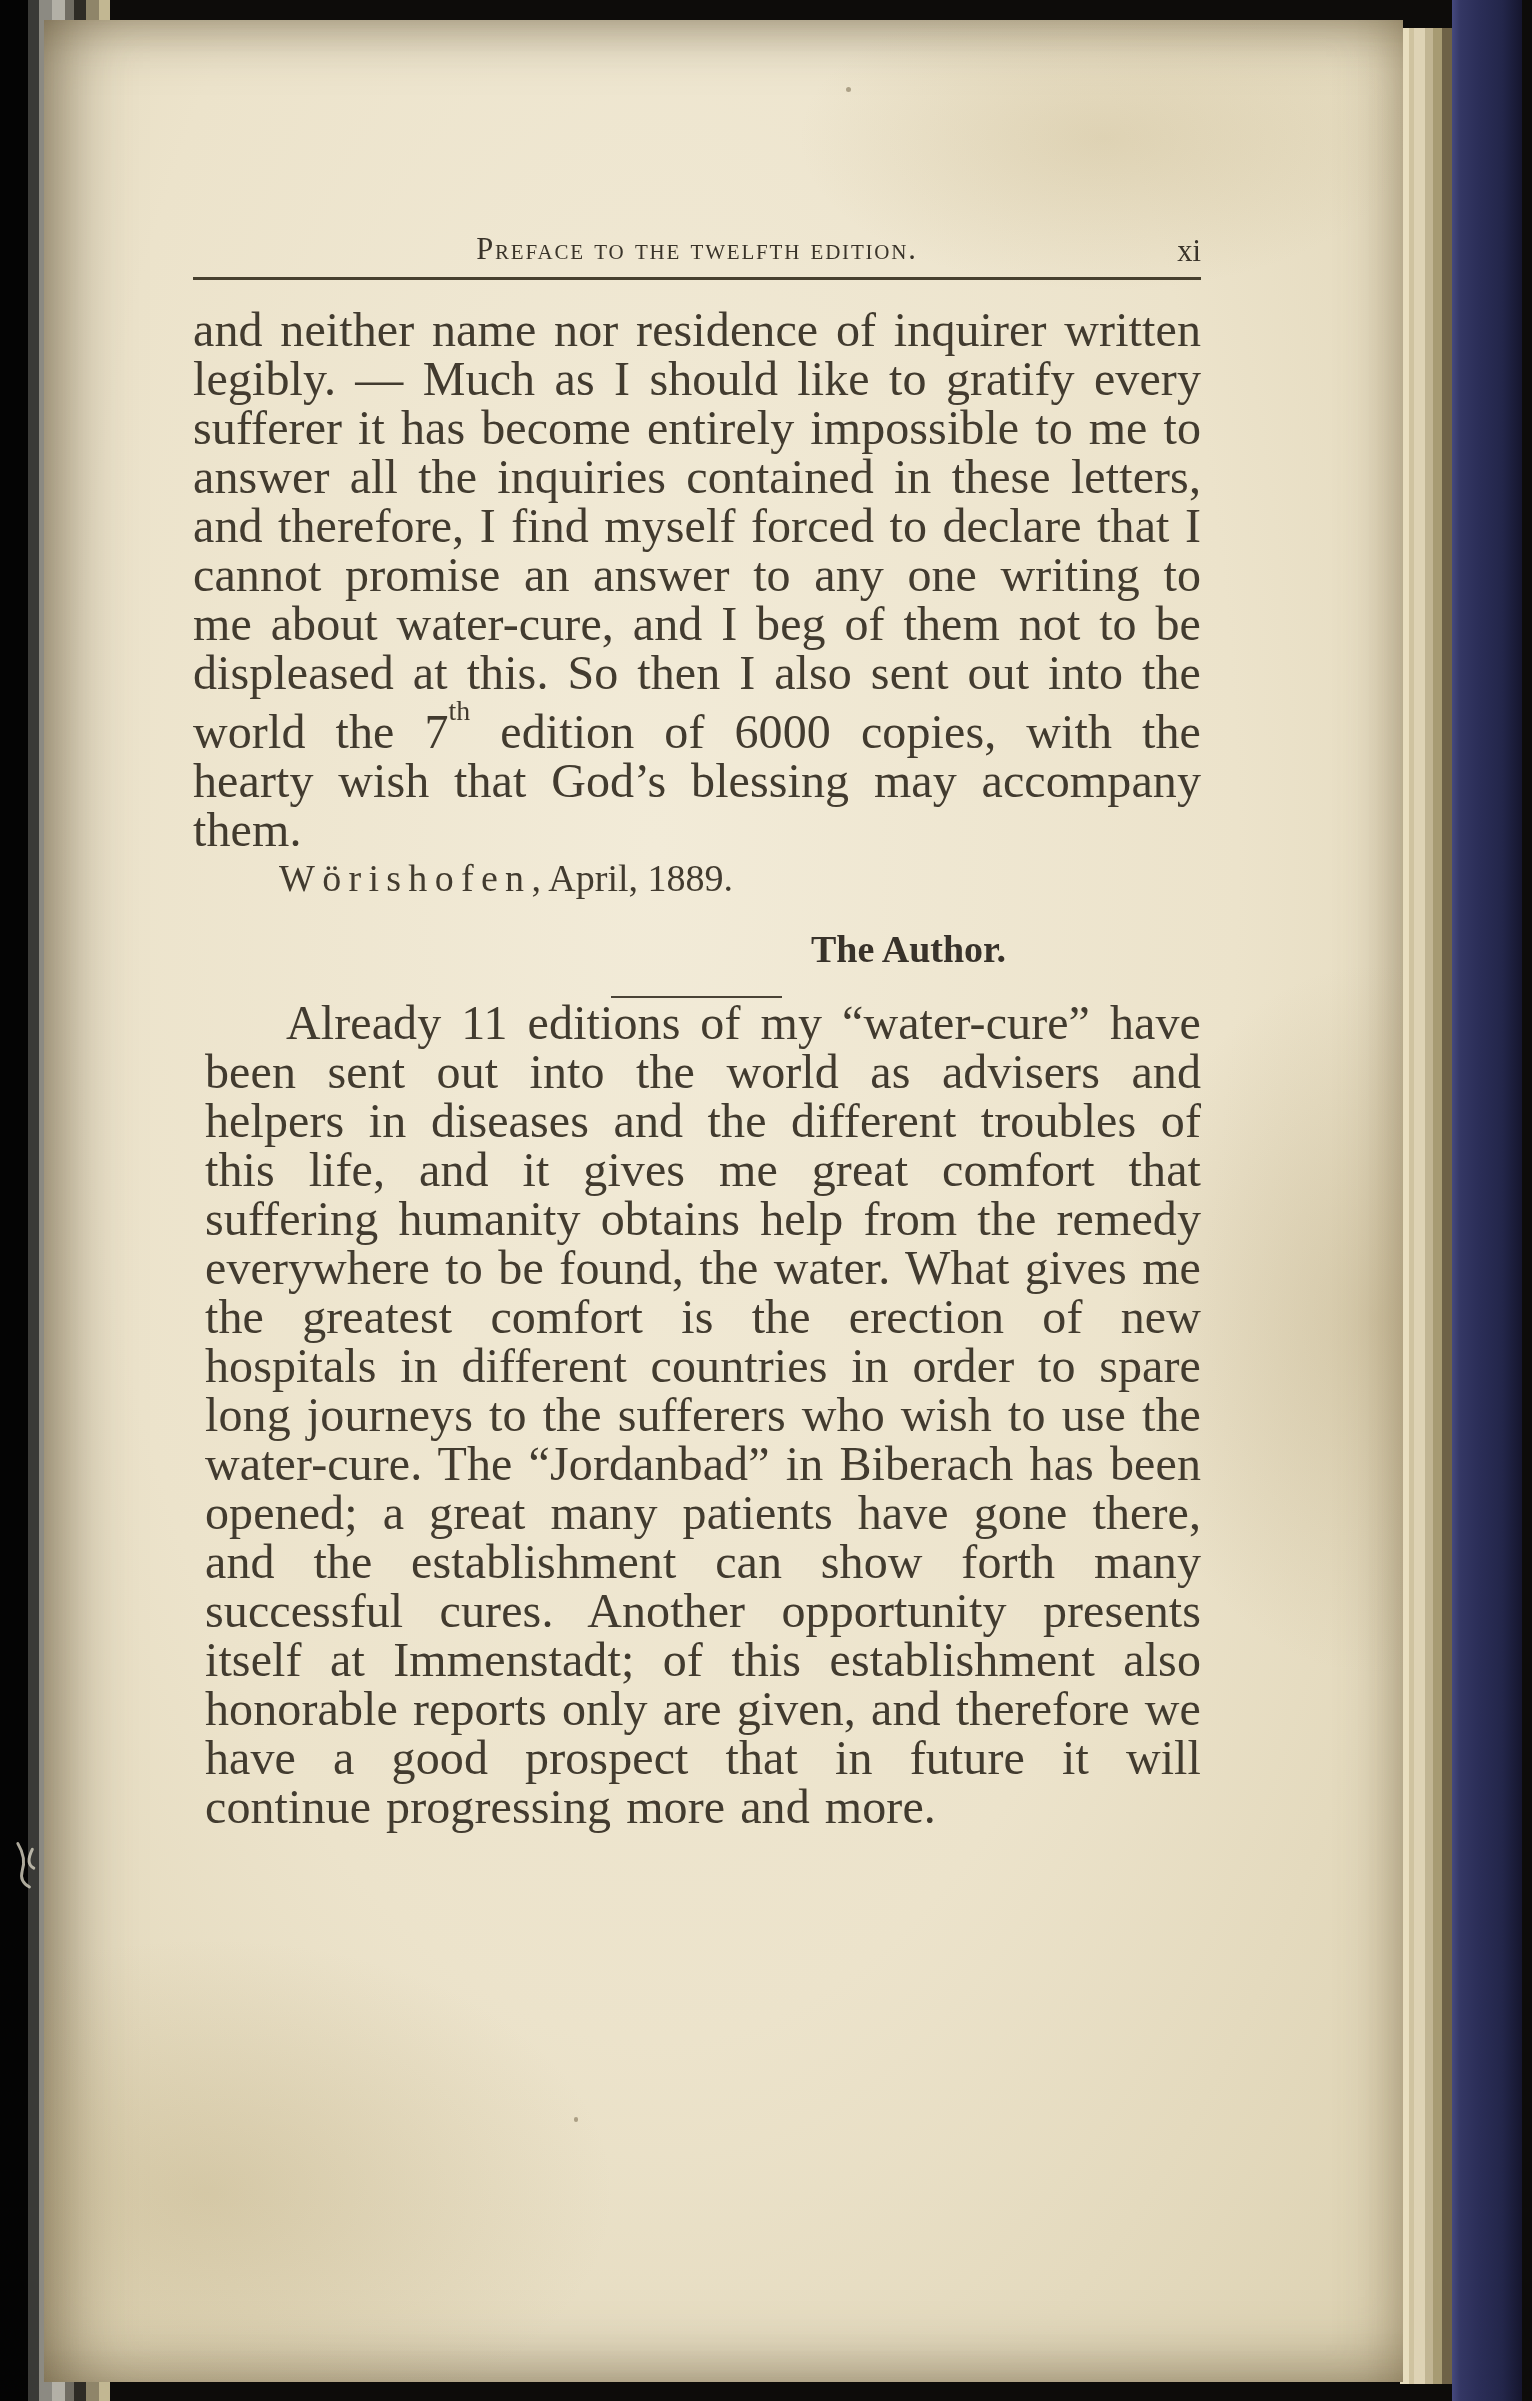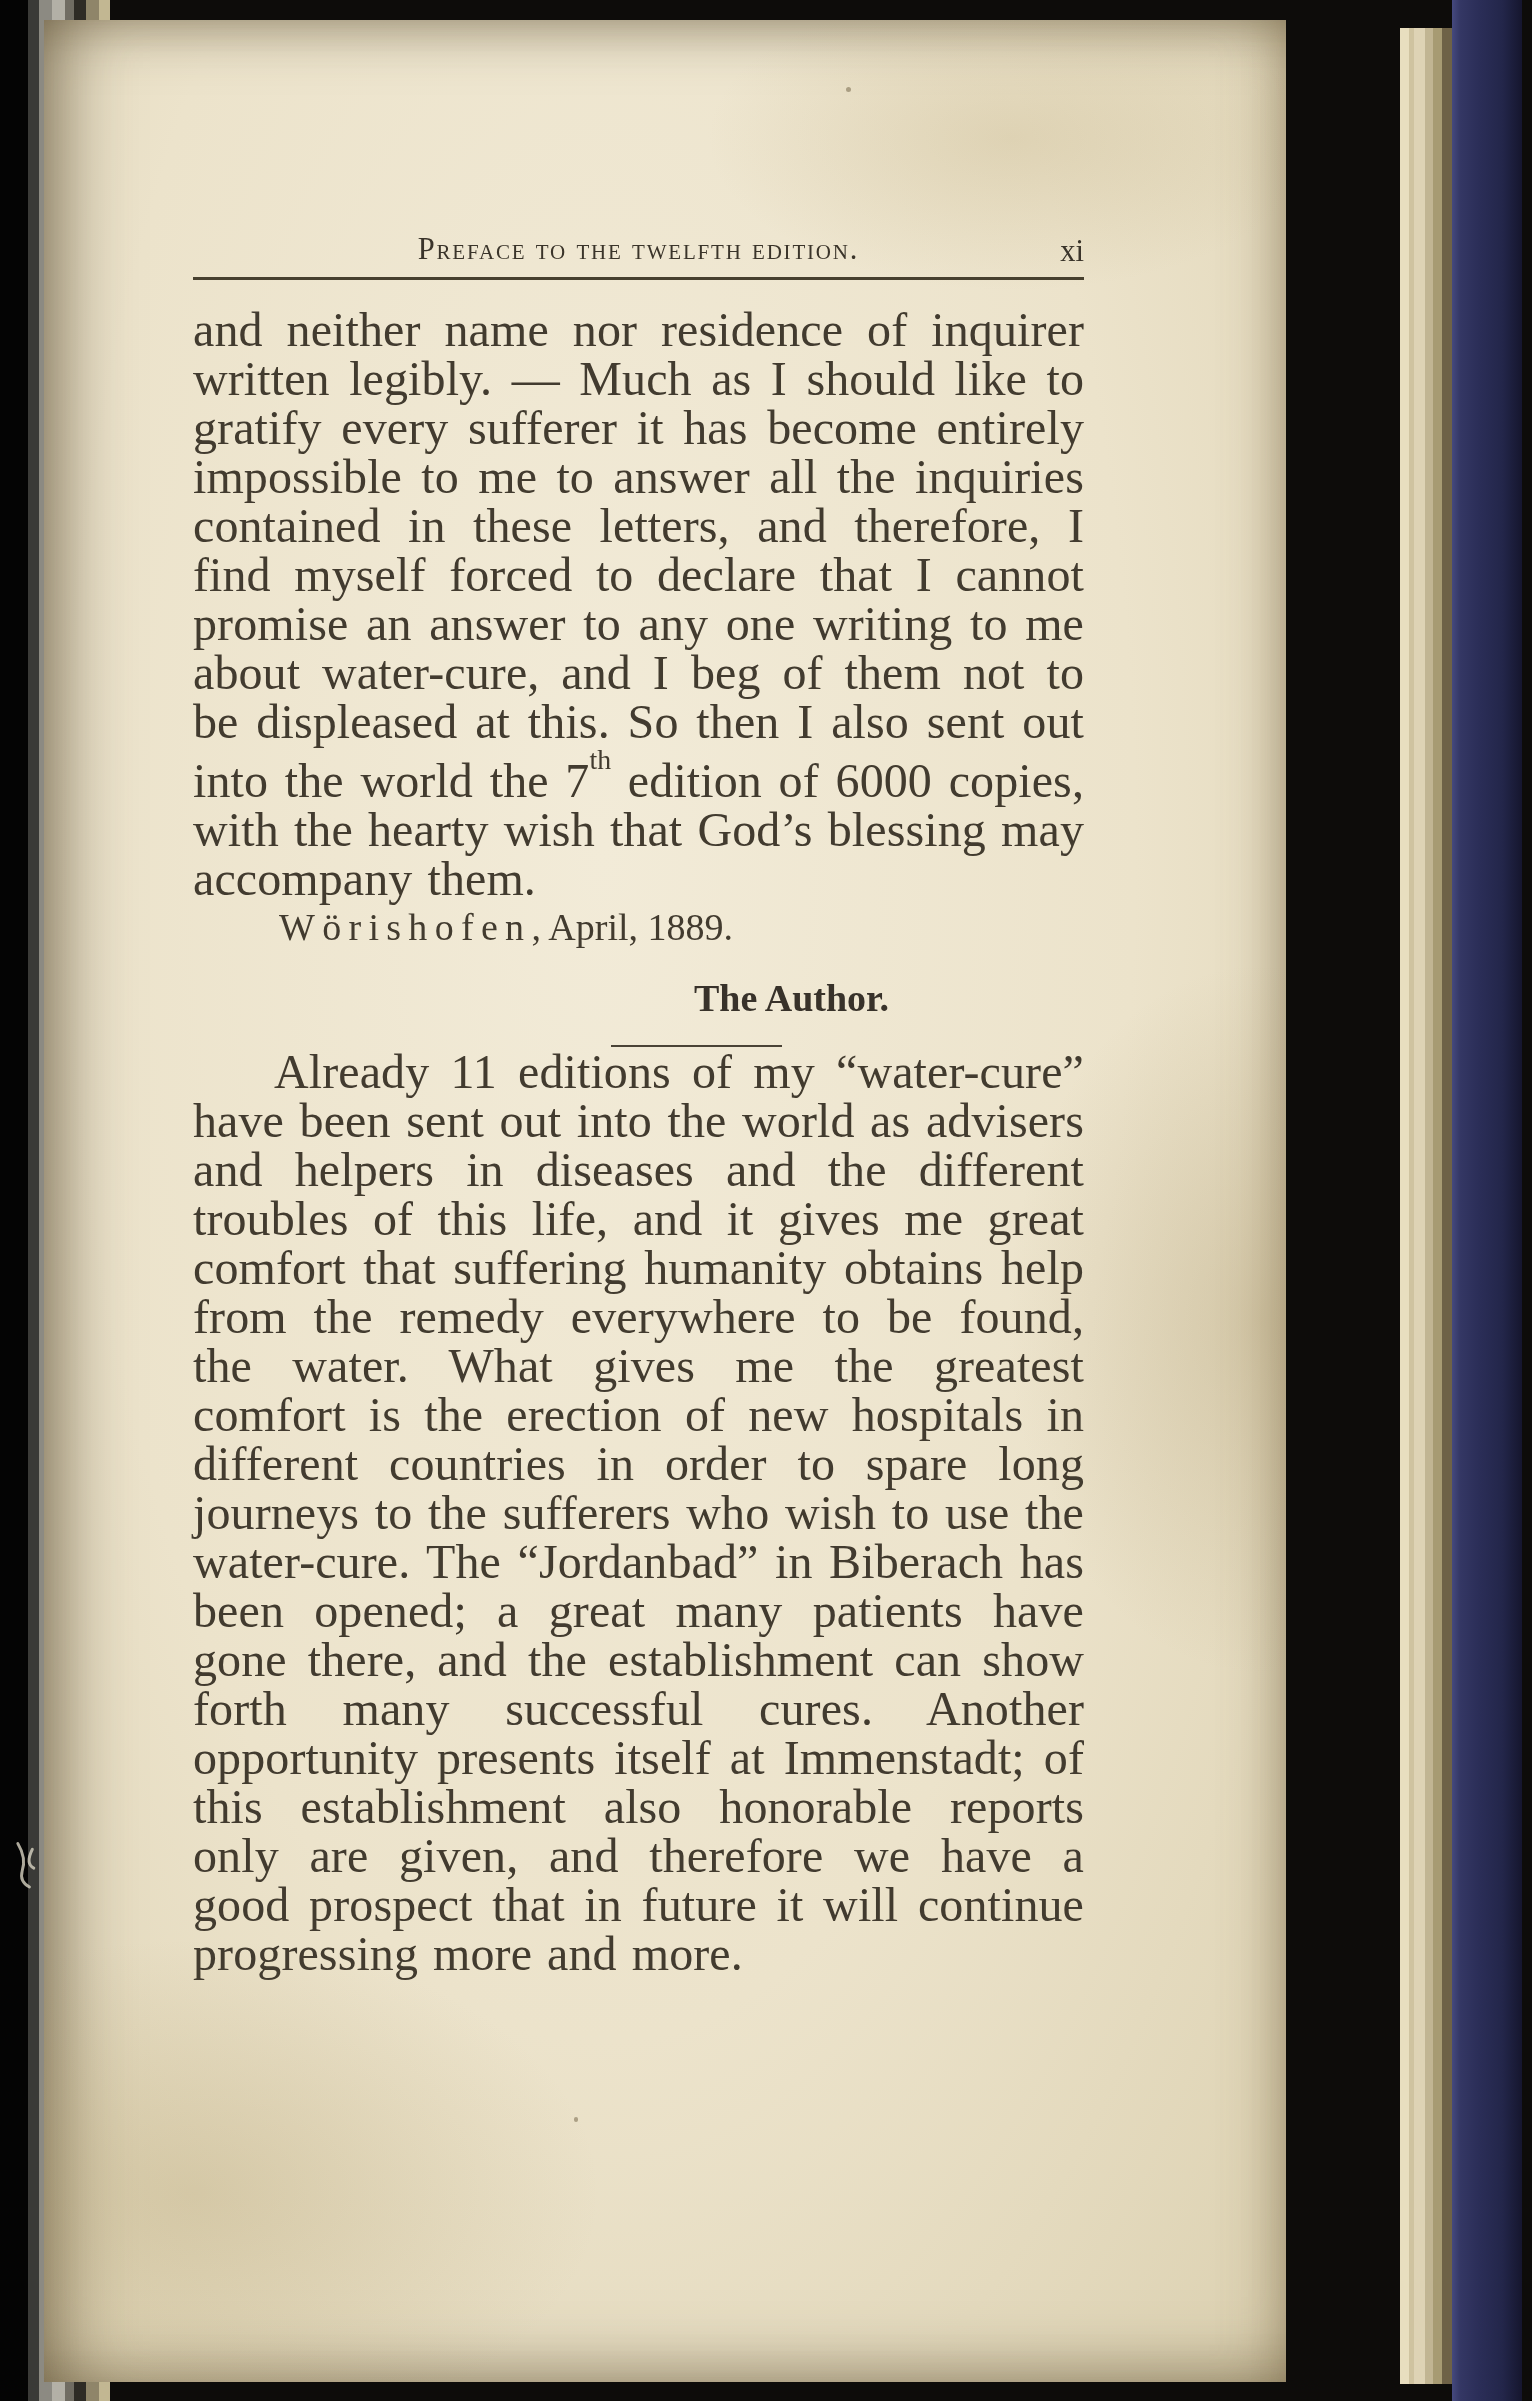--- a/index.html
+++ b/index.html
@@ -33,21 +33,21 @@
       #3a3a37 28px,#3a3a37 39px,
       #8c8a82 39px,#8c8a82 52px,
       #b3b0a6 52px,#b3b0a6 65px,
       #706c62 65px,#706c62 74px,
       #2e2b25 74px,#2e2b25 86px,
       #8f8569 86px,#8f8569 99px,
       #c2b792 99px,#c2b792 110px);
   }
   
   .page {
-    position:absolute; left:44px; top:20.3px; bottom:19px; width:1242px;
+    position:absolute; left:44px; top:20.3px; bottom:19px; width:1359px;
     background:radial-gradient(ellipse at 45% 35%, #f2ebd8 0%, #ece3cb 55%, #dcd1b1 100%);
     box-shadow:
       inset 58px 0 73px -40px rgba(70,55,30,.55),
       inset -40px 0 58px -33px rgba(110,90,55,.42),
       inset 0 40px 58px -35px rgba(90,75,45,.5),
       inset 0 -47px 69px -38px rgba(100,85,55,.5);
   }
   .page::before {
     content:""; position:absolute; inset:0; pointer-events:none;
     background:
@@ -66,21 +66,21 @@
     font-variant:small-caps; font-size:30.5px; letter-spacing:1.8px; color:#3a342a;
   }
   .rh-page { position:absolute; right:0; top:1.5px; font-size:30.5px; color:#3a342a; }
   .head-rule { height:2.2px; background:#47402f; margin-top:10.2px; }
   
   .body {
     font-size:48px; line-height:49px; text-align:justify;
     word-spacing:2.9px; letter-spacing:0.1px; color:#423b2f;
   }
   .para-first { margin-top:25px; }
-  .indented { text-indent:81px; }
+  .indented { text-indent:81px;margin-left:12px; }
   sup.s { font-size:.58em; position:relative; top:-.38em; letter-spacing:0; }
   
   .signature { margin-top:0; padding-left:86px; font-size:38px; line-height:49px; color:#423b2f; }
   .spaced { letter-spacing:7.3px; }
   .sig-author {
     margin-top:24px; text-align:right; padding-right:195px;
     font-size:38px; font-weight:bold; color:#38322a;
   }
   .short-rule { width:171px; height:2.2px; background:#4a4336; margin:25px 0 0 418px; }
   

